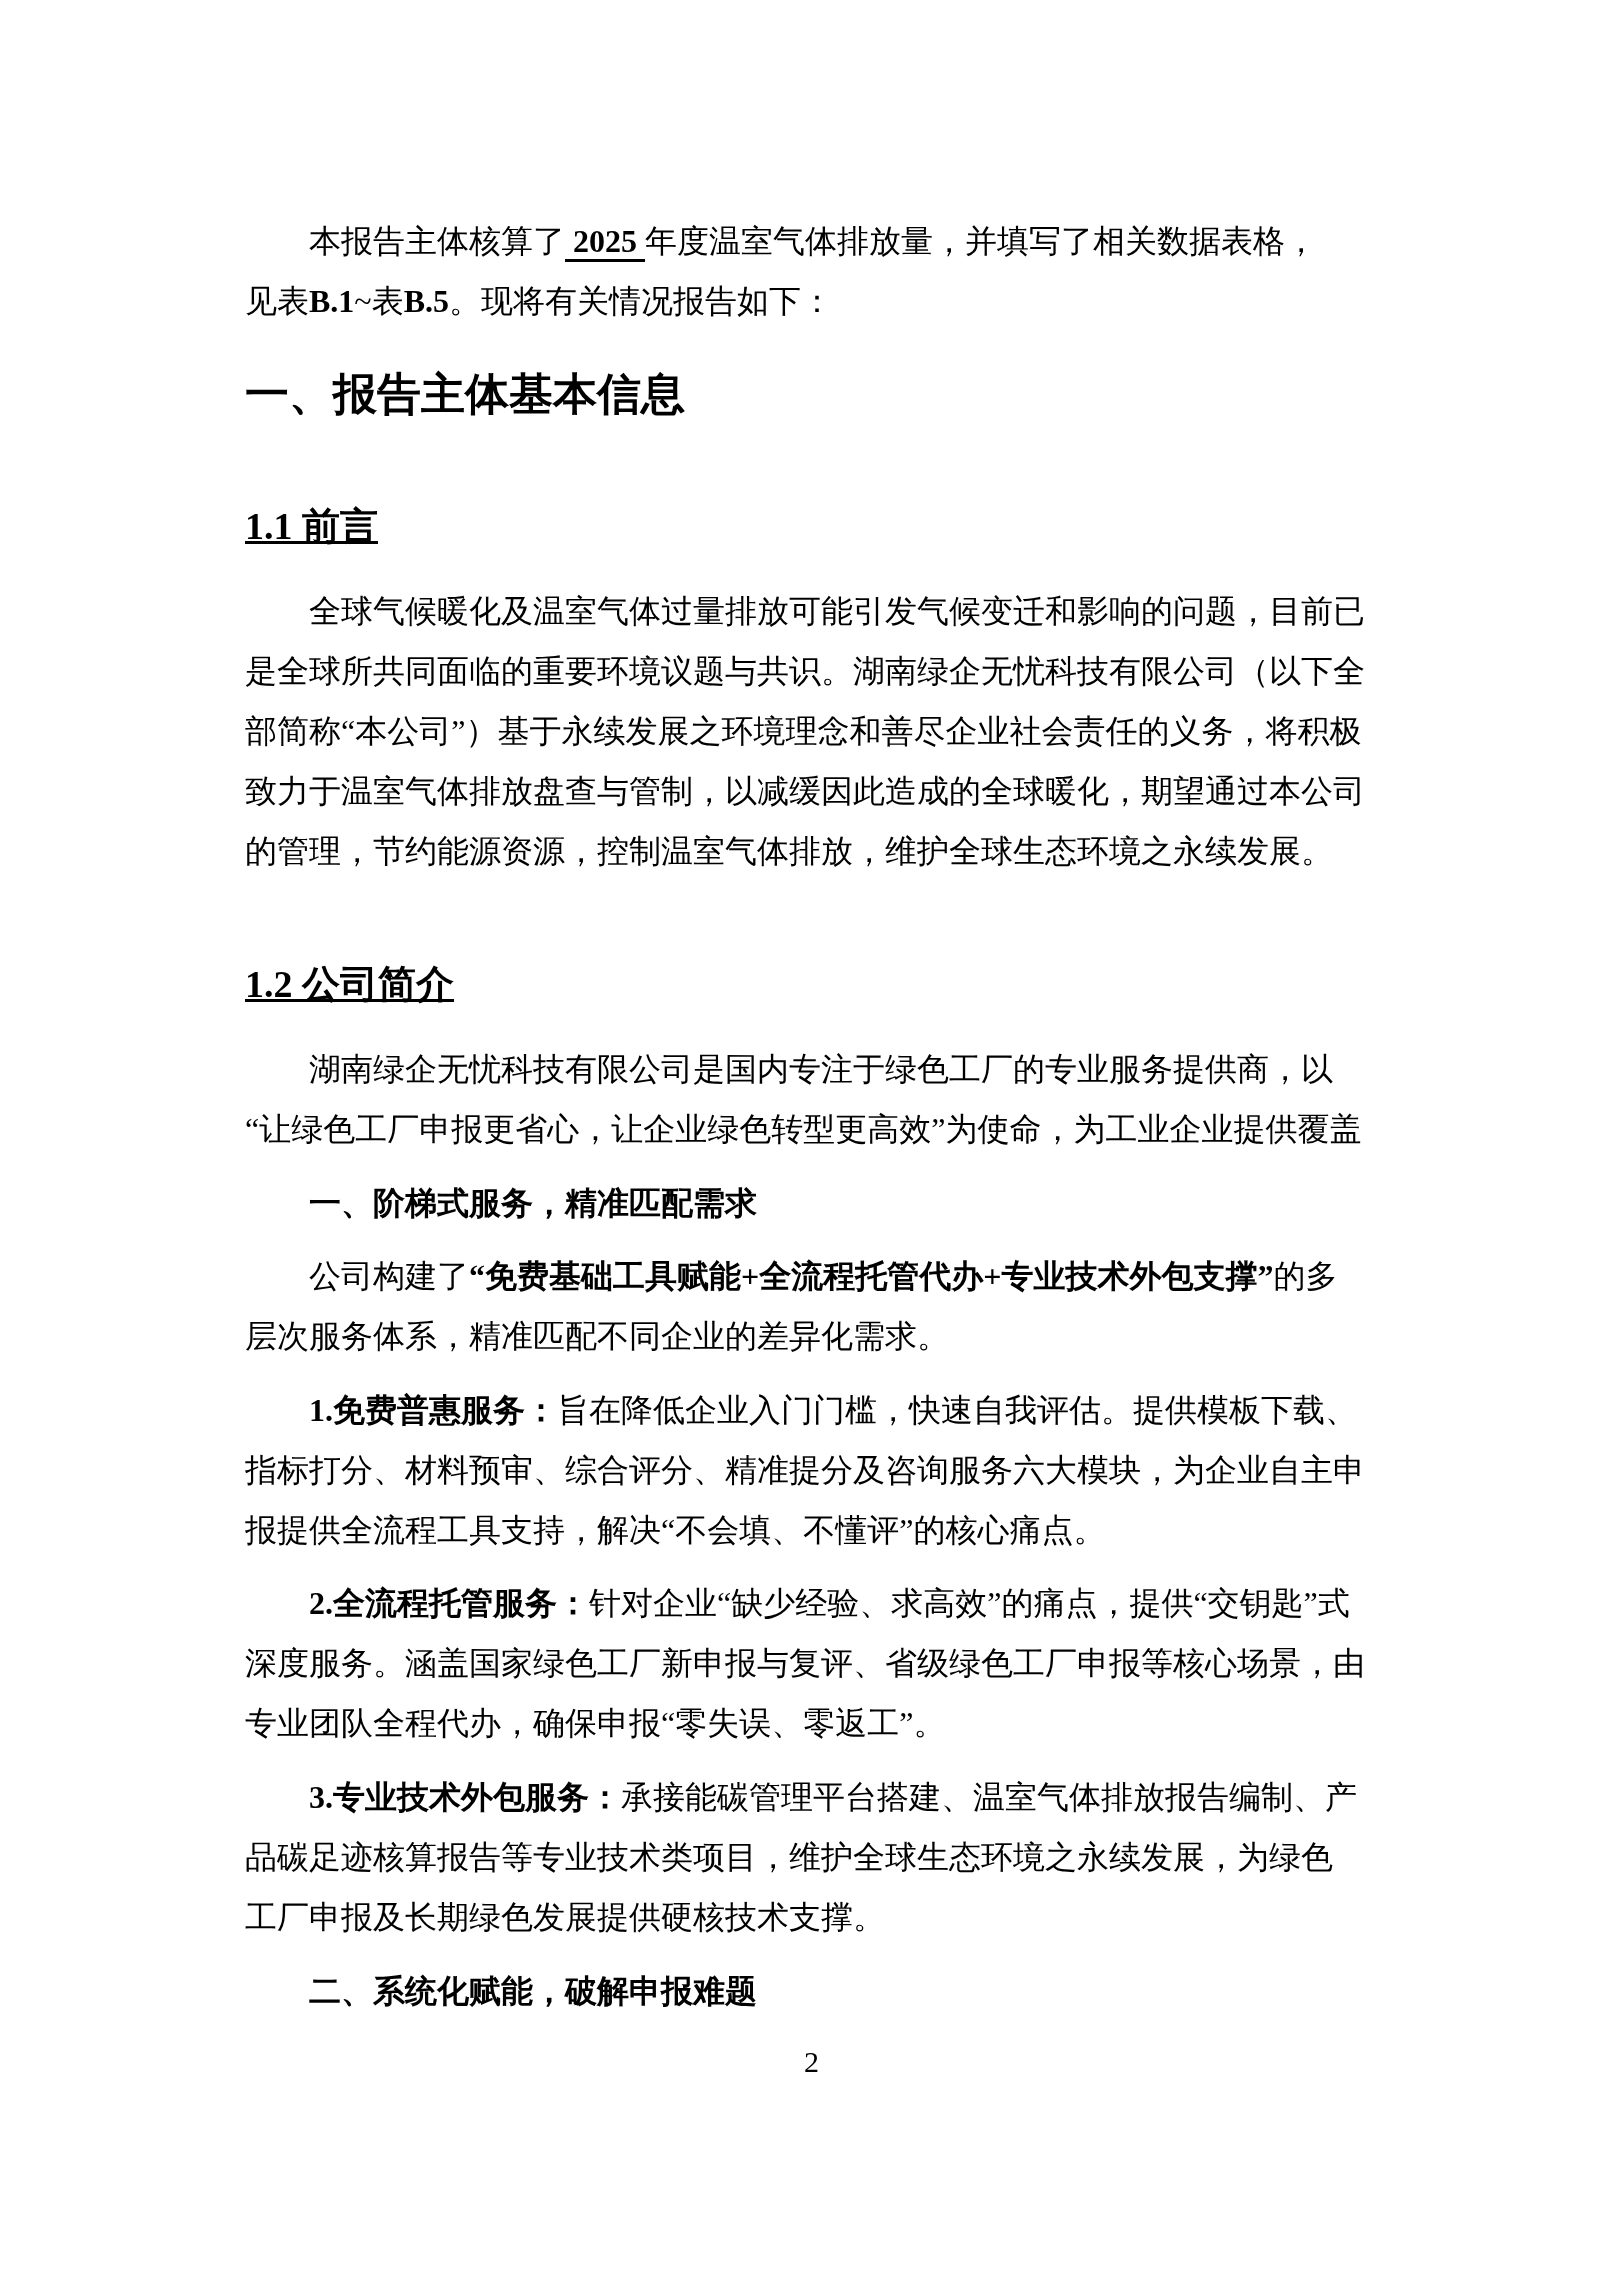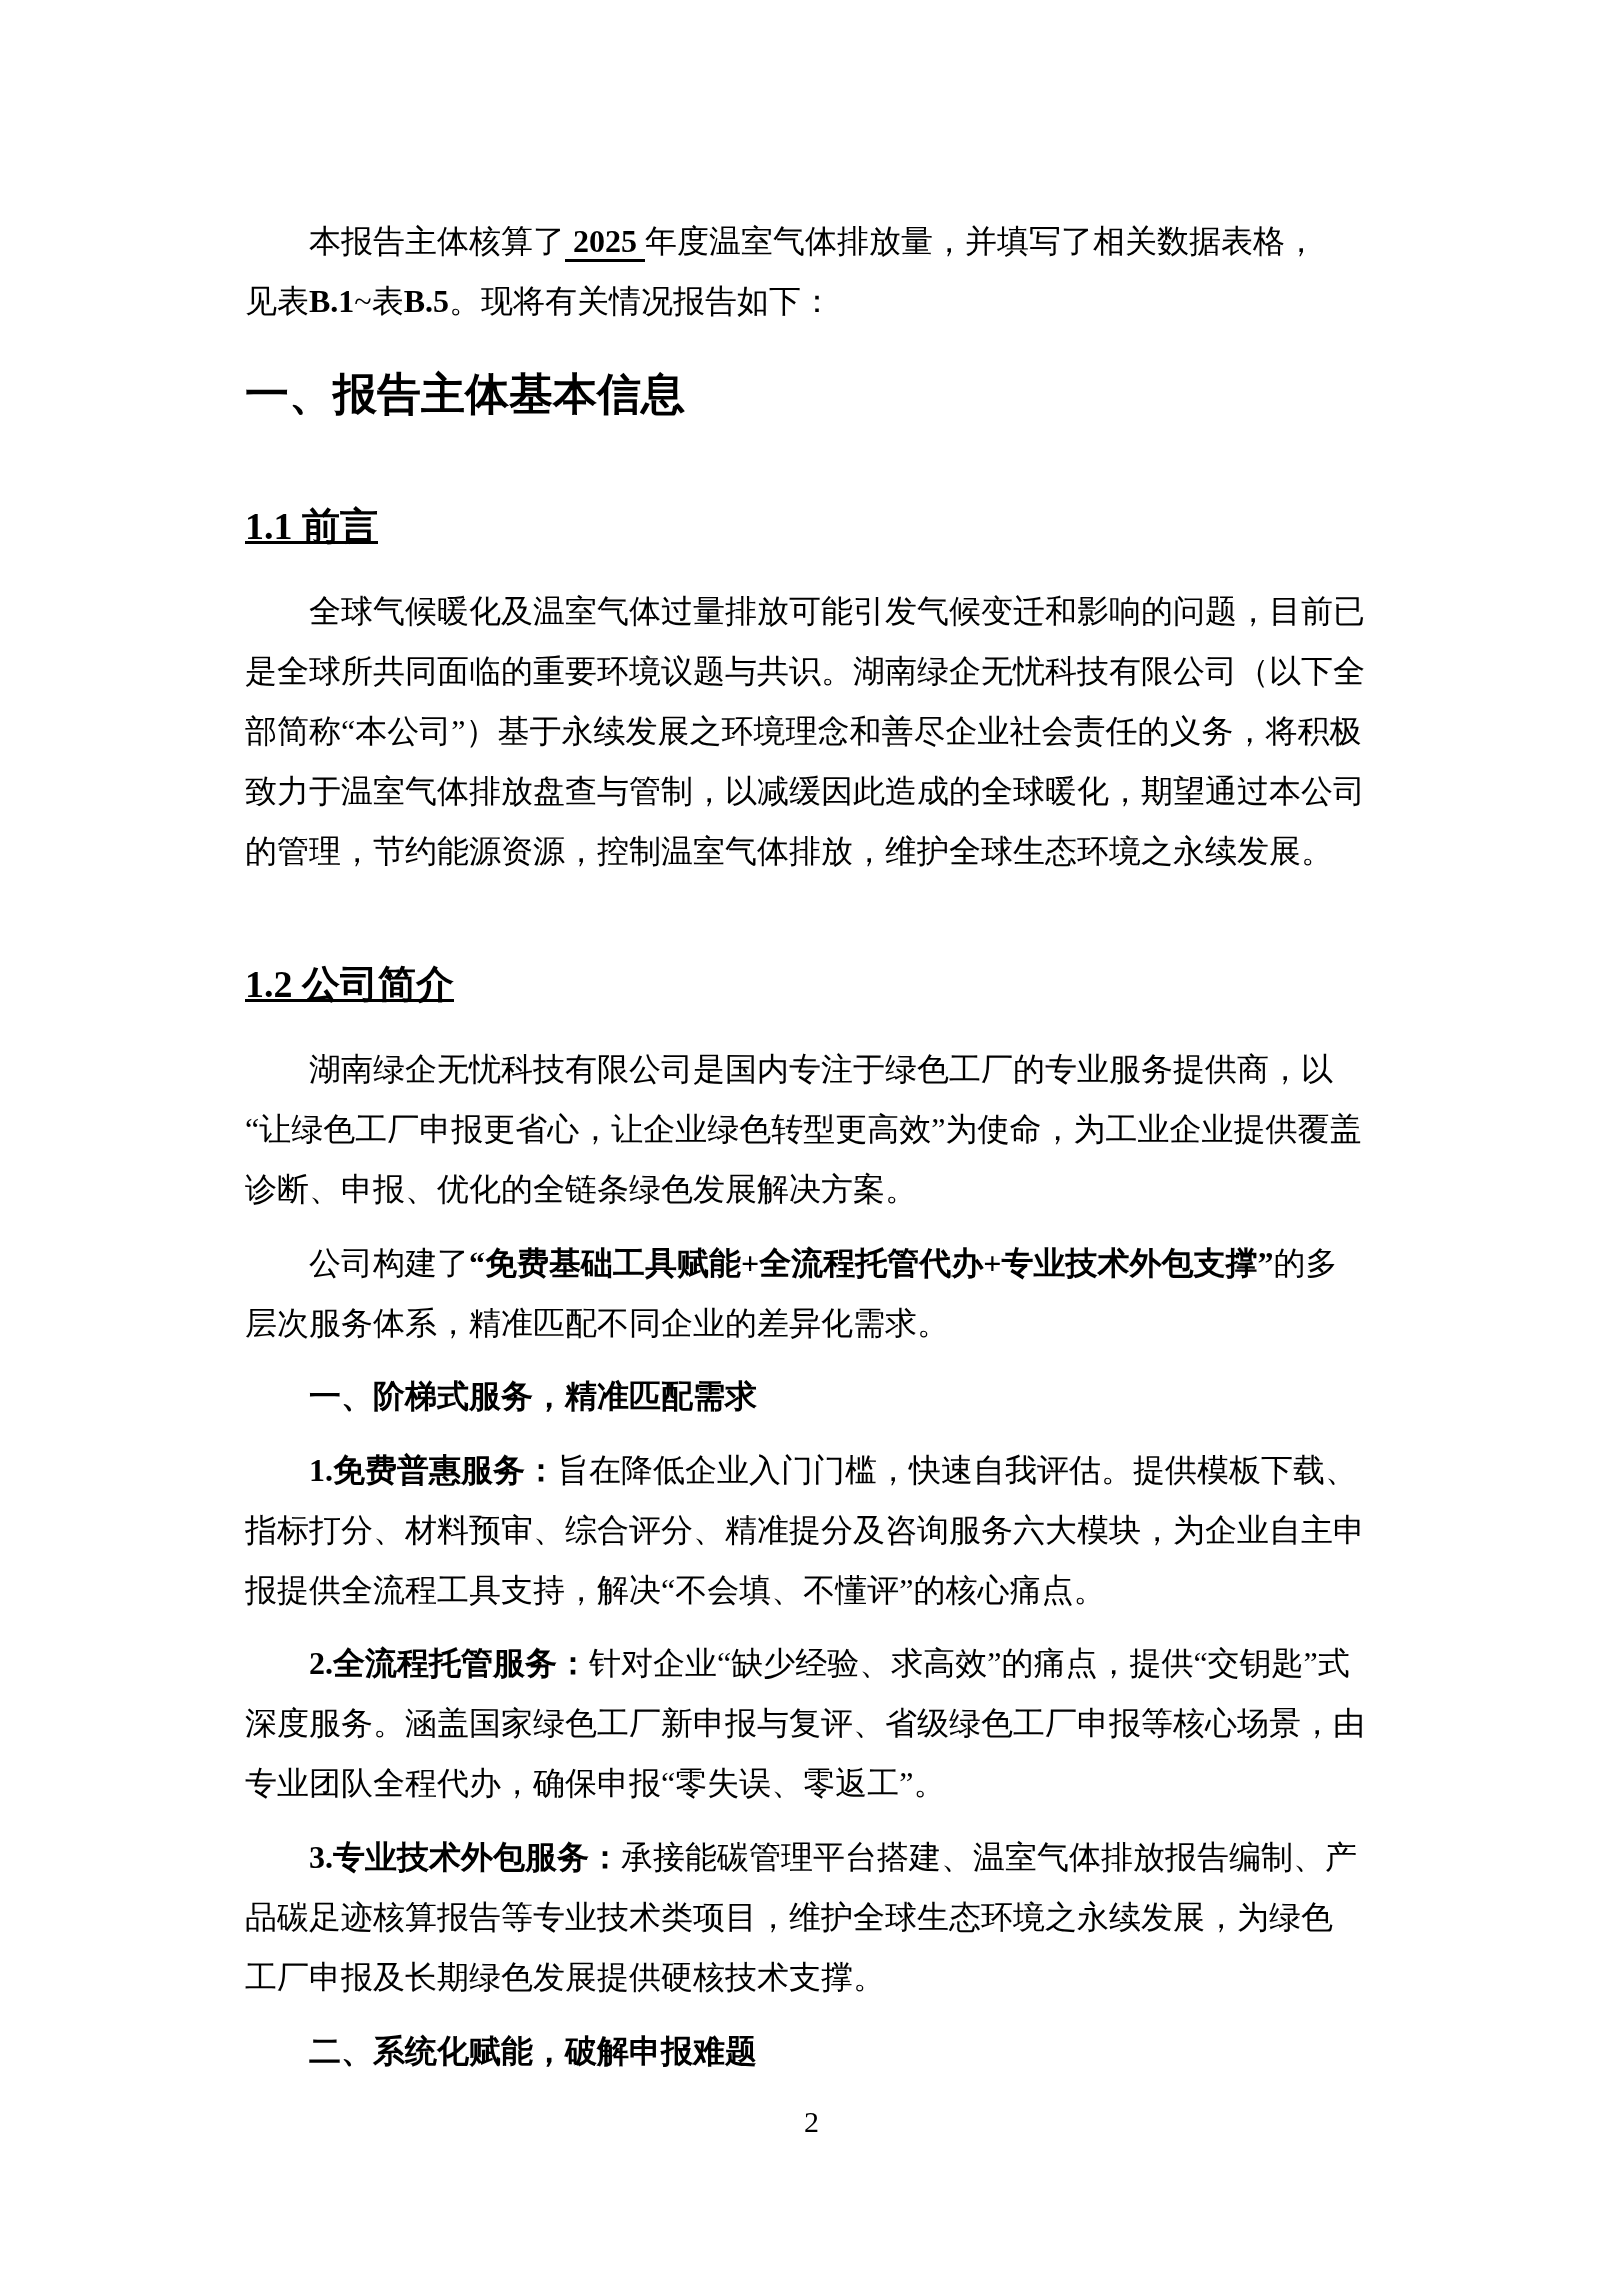--- a/index.html
+++ b/index.html
@@ -43,25 +43,25 @@
     <p class="p"><span>本报告主体核算了</span><span class="b u"> 2025 </span><span>年度温室气体排放量，并填写了相关数据表格，</span><br><span>见表</span><span class="b">B.1</span><span>~表</span><span class="b">B.5</span><span>。现将有关情况报告如下：</span></p>
 
     <div class="h1">一、报告主体基本信息</div>
 
     <div class="h2">1.1 前言</div>
 
     <p class="p"><span>全球气候暖化及温室气体过量排放可能引发气候变迁和影响的问题，目前已</span><br><span>是全球所共同面临的重要环境议题与共识。湖南绿企无忧科技有限公司（以下全</span><br><span>部简称“本公司”）基于永续发展之环境理念和善尽企业社会责任的义务，将积极</span><br><span>致力于温室气体排放盘查与管制，以减缓因此造成的全球暖化，期望通过本公司</span><br><span>的管理，节约能源资源，控制温室气体排放，维护全球生态环境之永续发展。</span></p>
 
     <div class="h2">1.2 公司简介</div>
 
-    <p class="p"><span>湖南绿企无忧科技有限公司是国内专注于绿色工厂的专业服务提供商，以</span><br><span>“让绿色工厂申报更省心，让企业绿色转型更高效”为使命，为工业企业提供覆盖</span><br><span>诊断、申报、优化的全链条绿色发展解决方案。</span></p>
+    <p class="p"><span>湖南绿企无忧科技有限公司是国内专注于绿色工厂的专业服务提供商，以</span><br><span>“让绿色工厂申报更省心，让企业绿色转型更高效”为使命，为工业企业提供覆盖</span><br></p>
+
+    <p class="p b">一、阶梯式服务，精准匹配需求</p>
 
     <p class="p"><span>公司构建了</span><span class="b">“免费基础工具赋能+全流程托管代办+专业技术外包支撑”</span><span>的多</span><br><span>层次服务体系，精准匹配不同企业的差异化需求。</span></p>
-
-    <p class="p b">一、阶梯式服务，精准匹配需求</p>
 
 
     <p class="p"><span class="b">1.免费普惠服务：</span><span>旨在降低企业入门门槛，快速自我评估。提供模板下载、</span><br><span>指标打分、材料预审、综合评分、精准提分及咨询服务六大模块，为企业自主申</span><br><span>报提供全流程工具支持，解决“不会填、不懂评”的核心痛点。</span></p>
 
     <p class="p"><span class="b">2.全流程托管服务：</span><span>针对企业“缺少经验、求高效”的痛点，提供“交钥匙”式</span><br><span>深度服务。涵盖国家绿色工厂新申报与复评、省级绿色工厂申报等核心场景，由</span><br><span>专业团队全程代办，确保申报“零失误、零返工”。</span></p>
 
     <p class="p"><span class="b">3.专业技术外包服务：</span><span>承接能碳管理平台搭建、温室气体排放报告编制、产</span><br><span>品碳足迹核算报告等专业技术类项目，维护全球生态环境之永续发展，为绿色</span><br><span>工厂申报及长期绿色发展提供硬核技术支撑。</span></p>
 
     <p class="p b">二、系统化赋能，破解申报难题</p>
 

